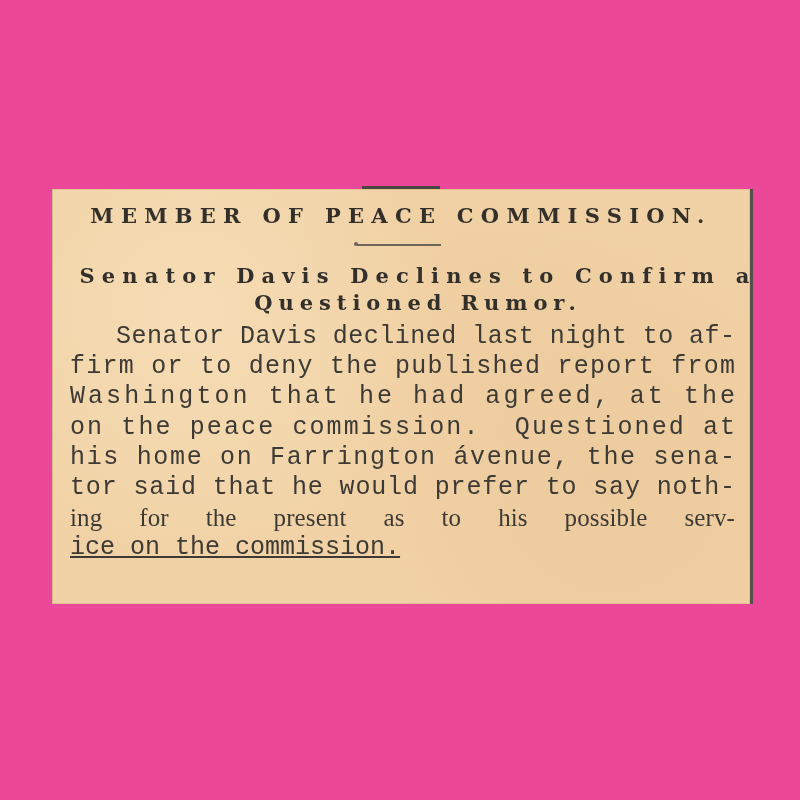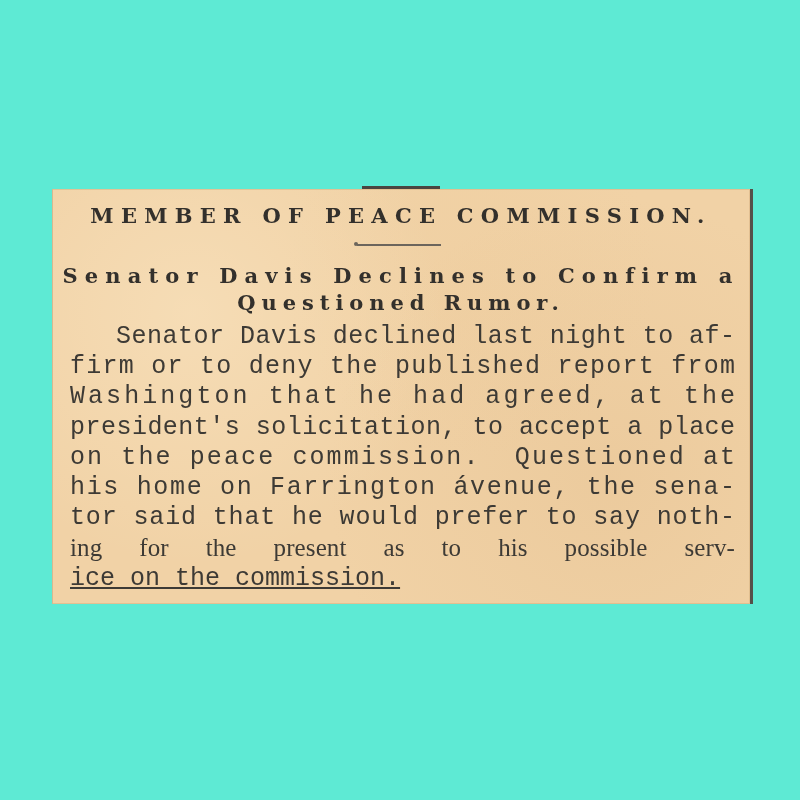--- a/index.html
+++ b/index.html
@@ -7,21 +7,21 @@
       padding: 0;
       width: 800px;
       height: 800px;
       background: #ffffff;
       overflow: hidden;
     }
     .page {
       position: relative;
       width: 800px;
       height: 800px;
-      background: #5eead4;
+      background: #ec4899;
     }
     .clipping {
       position: absolute;
       left: 52px;
       top: 189px;
       width: 698px;
       height: 415px;
       background: #f1d2a6;
       background-image:
         radial-gradient(circle at 20% 30%, rgba(255,240,210,0.35) 0, rgba(255,240,210,0) 40%),
@@ -87,20 +87,21 @@
       position: absolute;
       left: 0;
       width: 100%;
       text-align: center;
       font-family: "DejaVu Serif", serif;
       font-weight: bold;
       font-size: 21px;
       letter-spacing: 1px;
       color: #33302c;
       white-space: nowrap;
+      padding-left: 17px;
     }
     .subhead.l1 { top: 263px; }
     .subhead.l2 { top: 290px; }
     .body {
       position: absolute;
       left: 70px;
       top: 322px;
       width: 665px;
       font-family: "Liberation Mono", "DejaVu Sans Mono", monospace;
       font-size: 25px;
@@ -141,21 +142,20 @@
   <div class="divider-dot"></div>
   <div class="divider"></div>
 
   <div class="subhead l1" style="left: 52px; width: 698px; letter-spacing: 7.142px;">Senator Davis Declines to Confirm a</div>
   <div class="subhead l2" style="left: 52px; width: 698px; letter-spacing: 5.93262px;">Questioned Rumor.</div>
 
   <div class="body">
     <span class="line first" style="display: block; white-space: pre; letter-spacing: 0.487179px;">Senator Davis declined last night to af-</span>
     <span class="line" style="display: block; white-space: pre; letter-spacing: 1.25px;">firm or to deny the published report from</span>
     <span class="line" style="display: block; white-space: pre; letter-spacing: 3.05556px;">Washington that he had agreed, at the</span>
-    <span class="line" style="display: block; white-space: pre; letter-spacing: 0.47619px;">president's solicitation, to accept a place</span>
     <span class="line" style="display: block; white-space: pre; letter-spacing: 2.10526px;">on the peace commission.  Questioned at</span>
     <span class="line" style="display: block; white-space: pre; letter-spacing: 1.66667px;">his home on Farrington ávenue, the sena-</span>
     <span class="line" style="display: block; white-space: pre; letter-spacing: 0.853659px;">tor said that he would prefer to say noth-</span>
     <span class="line" style="display: block; white-space: pre; letter-spacing: 0.116279px; font-family: Liberation Serif, serif;">ing for the present as to his possible serv-</span>
     <span class="line last">ice on the commission.</span>
   </div>
 
 </div>
 
 </body></html>

